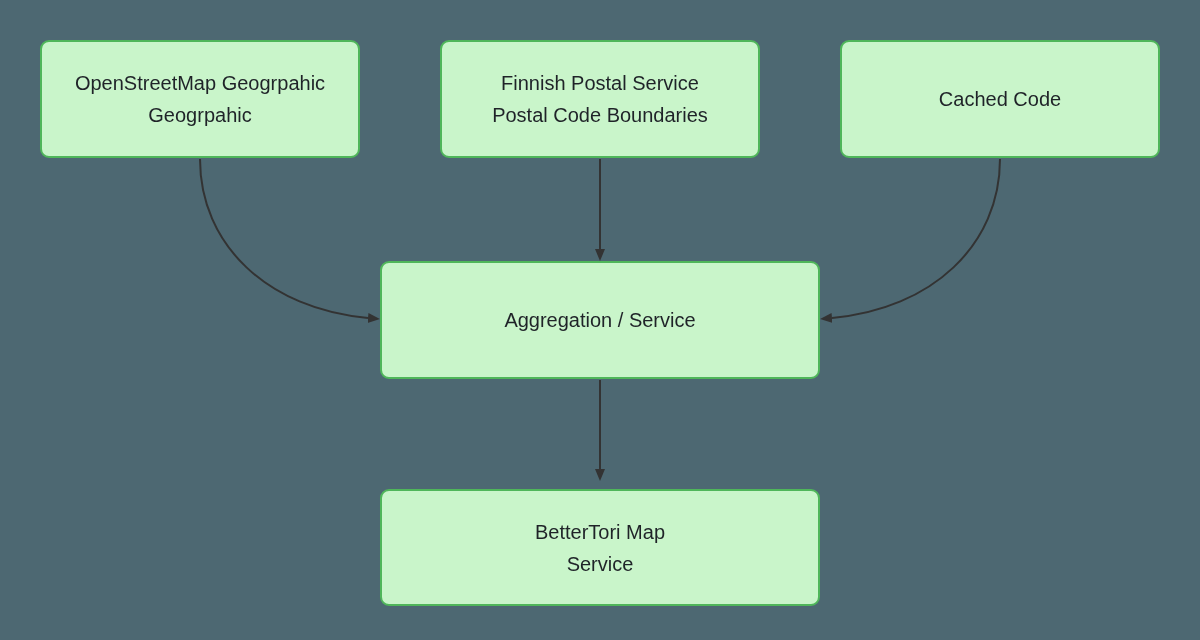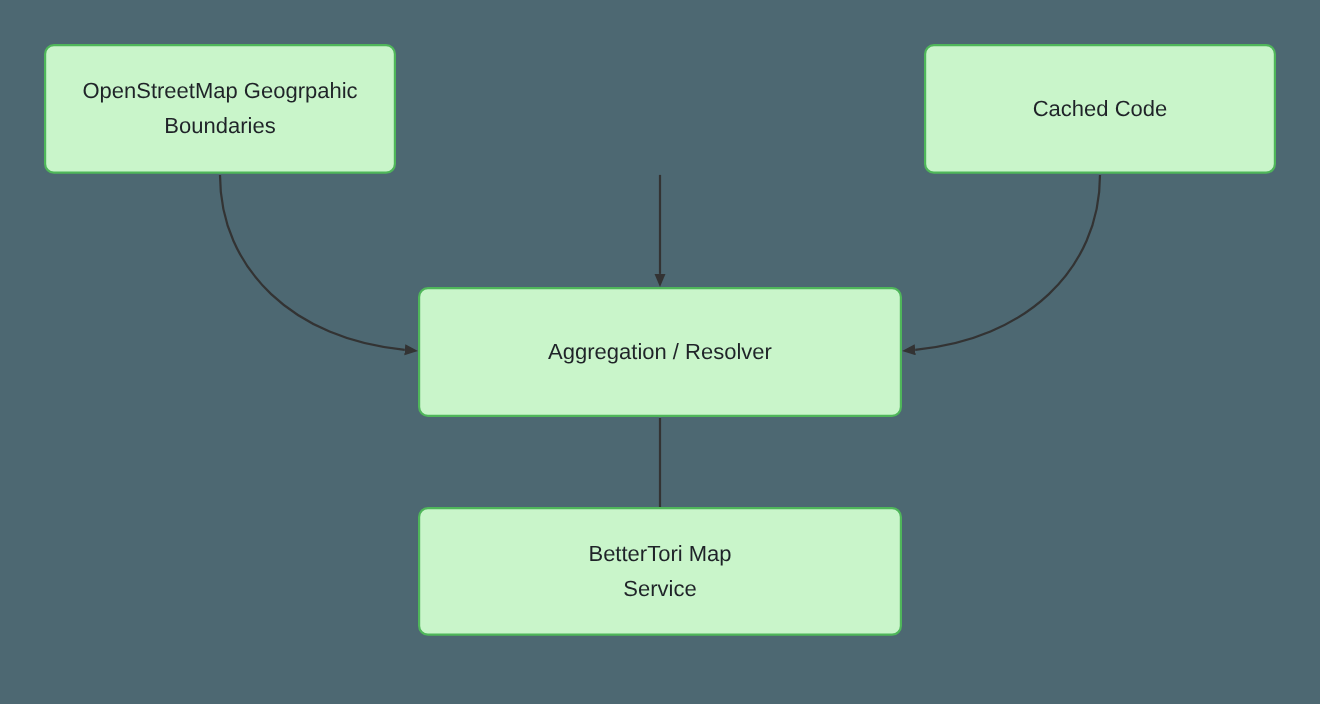--- a/index.html
+++ b/index.html
@@ -46,51 +46,55 @@
     text-align: center;
     color: var(--text);
     font-size: 20px;
     line-height: 32px;
   }
   .node .node-line { display: block; white-space: nowrap; }
   #node-osm      { left: 40px;  top: 40px;  width: 320px; height: 118px; }
   #node-posti    { left: 440px; top: 40px;  width: 320px; height: 118px; }
   #node-cache    { left: 840px; top: 40px;  width: 320px; height: 118px; }
   #node-resolver { left: 380px; top: 261px; width: 440px; height: 118px; }
-  #node-consumer { left: 380px; top: 461px; width: 440px; height: 117px; align-items: center; }
+  #node-consumer { left: 380px; top: 489px; width: 440px; height: 117px; align-items: center; }
 </style>
 </head>
 <body>
 
 <div class="canvas">
 
   <svg class="edges-layer" viewBox="0 0 1200 640" xmlns="http://www.w3.org/2000/svg">
     <defs>
       <marker id="arrow" markerUnits="userSpaceOnUse" markerWidth="14" markerHeight="12" refX="0" refY="5" orient="auto">
         <path class="arrowhead-shape" d="M 0 0 L 12 5 L 0 10 z"></path>
       </marker>
     </defs>
     <path class="edge" d="M 200 159 C 200 245, 268 309, 368 318" marker-end="url(#arrow)"></path>
     <path class="edge" d="M 600 159 L 600 249" marker-end="url(#arrow)"></path>
     <path class="edge" d="M 1000 159 C 1000 245, 932 309, 832 318" marker-end="url(#arrow)"></path>
     <path class="edge" d="M 600 380 L 600 469" marker-end="url(#arrow)"></path>
   </svg>
 
   <div class="node" id="node-osm">
     <span class="node-line">OpenStreetMap Geogrpahic</span>
-    <span class="node-line">Boundaries</span>
+    <span class="node-line">Geogrpahic</span>
   </div>
 
+  <div class="node" id="node-posti">
+    <span class="node-line">Finnish Postal Service</span>
+    <span class="node-line">Postal Code Boundaries</span>
+  </div>
 
   <div class="node" id="node-cache">
     <span class="node-line">Cached Code</span>
   </div>
 
   <div class="node" id="node-resolver">
-    <span class="node-line">Aggregation / Resolver</span>
+    <span class="node-line">Aggregation / Service</span>
   </div>
 
   <div class="node" id="node-consumer">
     <span class="node-line">BetterTori Map</span>
     <span class="node-line">Service</span>
   </div>
 
 </div>
 
 </body></html>

